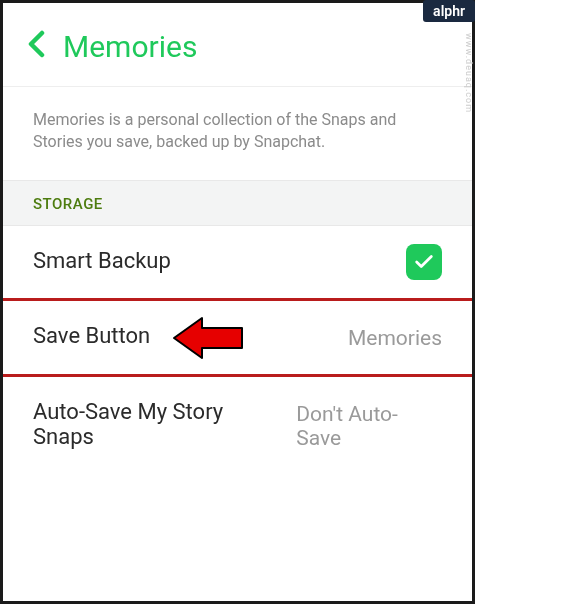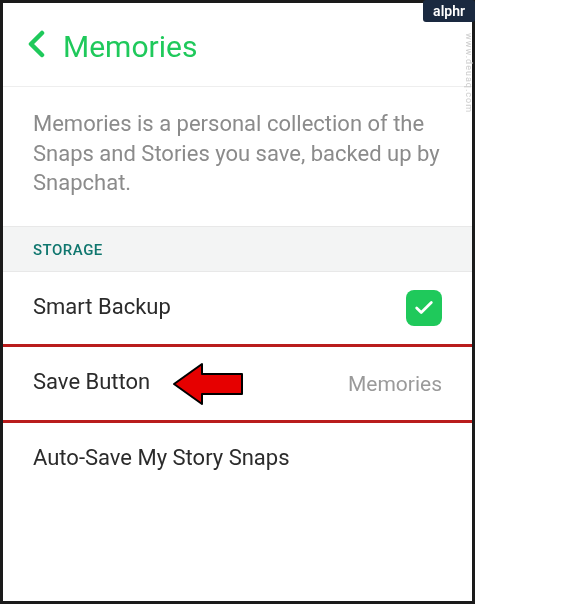--- a/index.html
+++ b/index.html
@@ -61,31 +61,31 @@
       font-size: 30px;
       font-weight: 400;
     }
     .desc-block {
       padding: 22px 30px 28px 30px;
       border-top: 1px solid #eee;
       background: #fff;
     }
     .desc-text {
       color: #8b8b8b;
-      font-size: 22px;
+      font-size: 16px;
       line-height: 1.35;
     }
     .section-header {
       background: #f3f4f4;
       padding: 14px 30px 12px 30px;
       border-top: 1px solid #e8e8e8;
       border-bottom: 1px solid #e8e8e8;
     }
     .section-label {
-      color: #0f766e;
+      color: #4d7c0f;
       font-size: 15px;
       font-weight: 500;
       letter-spacing: 0.5px;
     }
     .row {
       display: flex;
       align-items: center;
       justify-content: space-between;
       padding: 18px 30px;
       background: #fff;
@@ -181,15 +181,16 @@
   <div class="row tight">
     <div class="row-title">Save Button</div>
     <svg class="arrow-pointer" viewBox="0 0 72 48">
       <path d="M2 24 L30 4 L30 14 L70 14 L70 34 L30 34 L30 44 Z" fill="#e60000" stroke="#000" stroke-width="2" stroke-linejoin="round"></path>
     </svg>
     <div class="row-value">Memories</div>
   </div>
 
   <div class="row tight last">
     <div class="row-title">Auto-Save My Story Snaps</div>
+    <div class="row-value">Don't Auto-Save</div>
   </div>
 
 </div>
 
 </body></html>

